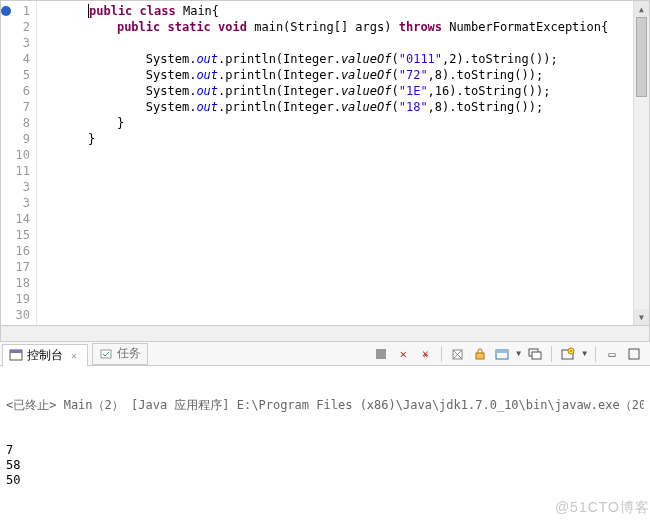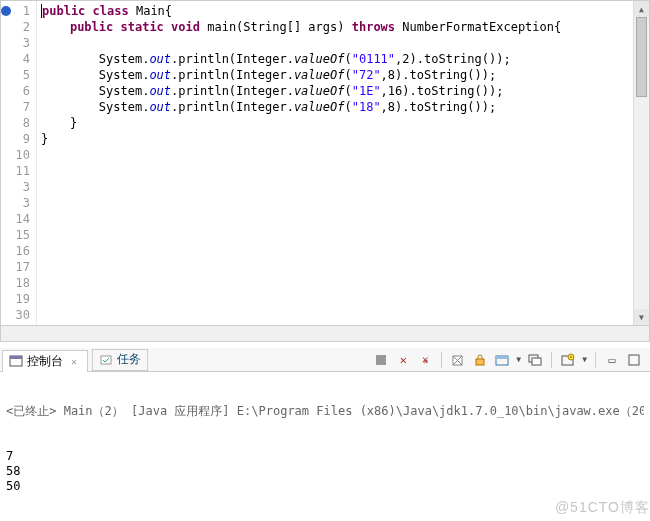--- a/index.html
+++ b/index.html
@@ -3,36 +3,36 @@
 <meta charset="utf-8">
 <style>
 * { margin: 0; padding: 0; box-sizing: border-box; }
 body { font-family: "Microsoft YaHei", Consolas, monospace; font-size: 12px; background: #fff; width: 650px; height: 521px; overflow: hidden; position: relative; }
 .editor-pane { border: 1px solid #ccc; height: 326px; display: flex; background: #fff; position: relative; }
 .gutter { background: #fff; border-right: 1px solid #e8e8e8; width: 36px; text-align: right; padding: 2px 6px 2px 2px; color: #999; font-family: Consolas, monospace; line-height: 16px; user-select: none; }
 .gutter div { height: 16px; }
 .gutter .bp { position: relative; }
 .gutter .bp::before { content: ""; position: absolute; left: -2px; top: 3px; width: 10px; height: 10px; background: #2a60c8; border-radius: 50%; }
 .code { flex: 1; padding: 2px 4px; font-family: Consolas, monospace; line-height: 16px; white-space: pre; overflow: hidden; }
-.code .line { height: 16px; }
+.code .line { height: 16px; margin-left: 47px; }
 .kw { color: #7f0055; font-weight: bold; }
 .st { color: #2a00ff; }
 .fld { color: #0000c0; font-style: italic; }
 .mtd { font-style: italic; }
 .cursor { border-left: 1px solid #000; animation: blink 1s step-end infinite; }
 @keyframes blink { 50% { border-color: transparent; } }
 .vscroll { position: absolute; right: 0; top: 0; bottom: 0; width: 16px; background: #f0f0f0; border-left: 1px solid #ddd; }
 .vscroll .btn { height: 16px; background: #e8e8e8; display: flex; align-items: center; justify-content: center; font-size: 8px; color: #666; }
 .vscroll .thumb { position: absolute; top: 16px; left: 2px; right: 2px; height: 80px; background: #ccc; border: 1px solid #aaa; }
 .hscroll { height: 16px; background: #f0f0f0; border: 1px solid #ccc; border-top: none; }
 
-.tabs-bar { display: flex; align-items: center; height: 24px; border-bottom: 1px solid #ccc; background: #f7f7f7; font-size: 12px; padding: 0 2px; gap: 4px; margin-top: 6px; }
+.tabs-bar { display: flex; align-items: center; height: 24px; border-bottom: 1px solid #ccc; background: #f7f7f7; font-size: 12px; padding: 0 2px; gap: 4px; }
 .tab { display: flex; align-items: center; gap: 4px; height: 22px; padding: 0 6px; border: 1px solid #ccc; border-bottom: none; background: #fff; position: relative; top: 1px; }
 .tab .ic { width: 14px; height: 14px; display: inline-flex; align-items: center; justify-content: center; }
-.tab2 { color: #0c4a6e; }
+.tab2 { color: #737373; }
 .spacer { flex: 1; }
 .toolbar { display: flex; align-items: center; gap: 6px; padding-right: 6px; }
 .toolbar .ic { width: 16px; height: 16px; display: inline-flex; align-items: center; justify-content: center; font-size: 12px; }
 .sep { width: 1px; height: 16px; background: #ccc; margin: 0 2px; }
 .drop { font-size: 8px; color: #555; }
 
 .console-pane { height: 128px; overflow: hidden; font-family: Consolas, "Microsoft YaHei", monospace; padding: 2px 6px; line-height: 15px; white-space: pre; }
 .console-pane .hdr { color: #666; white-space: nowrap; overflow: hidden; }
 .console-pane .out { color: #000; }
 

